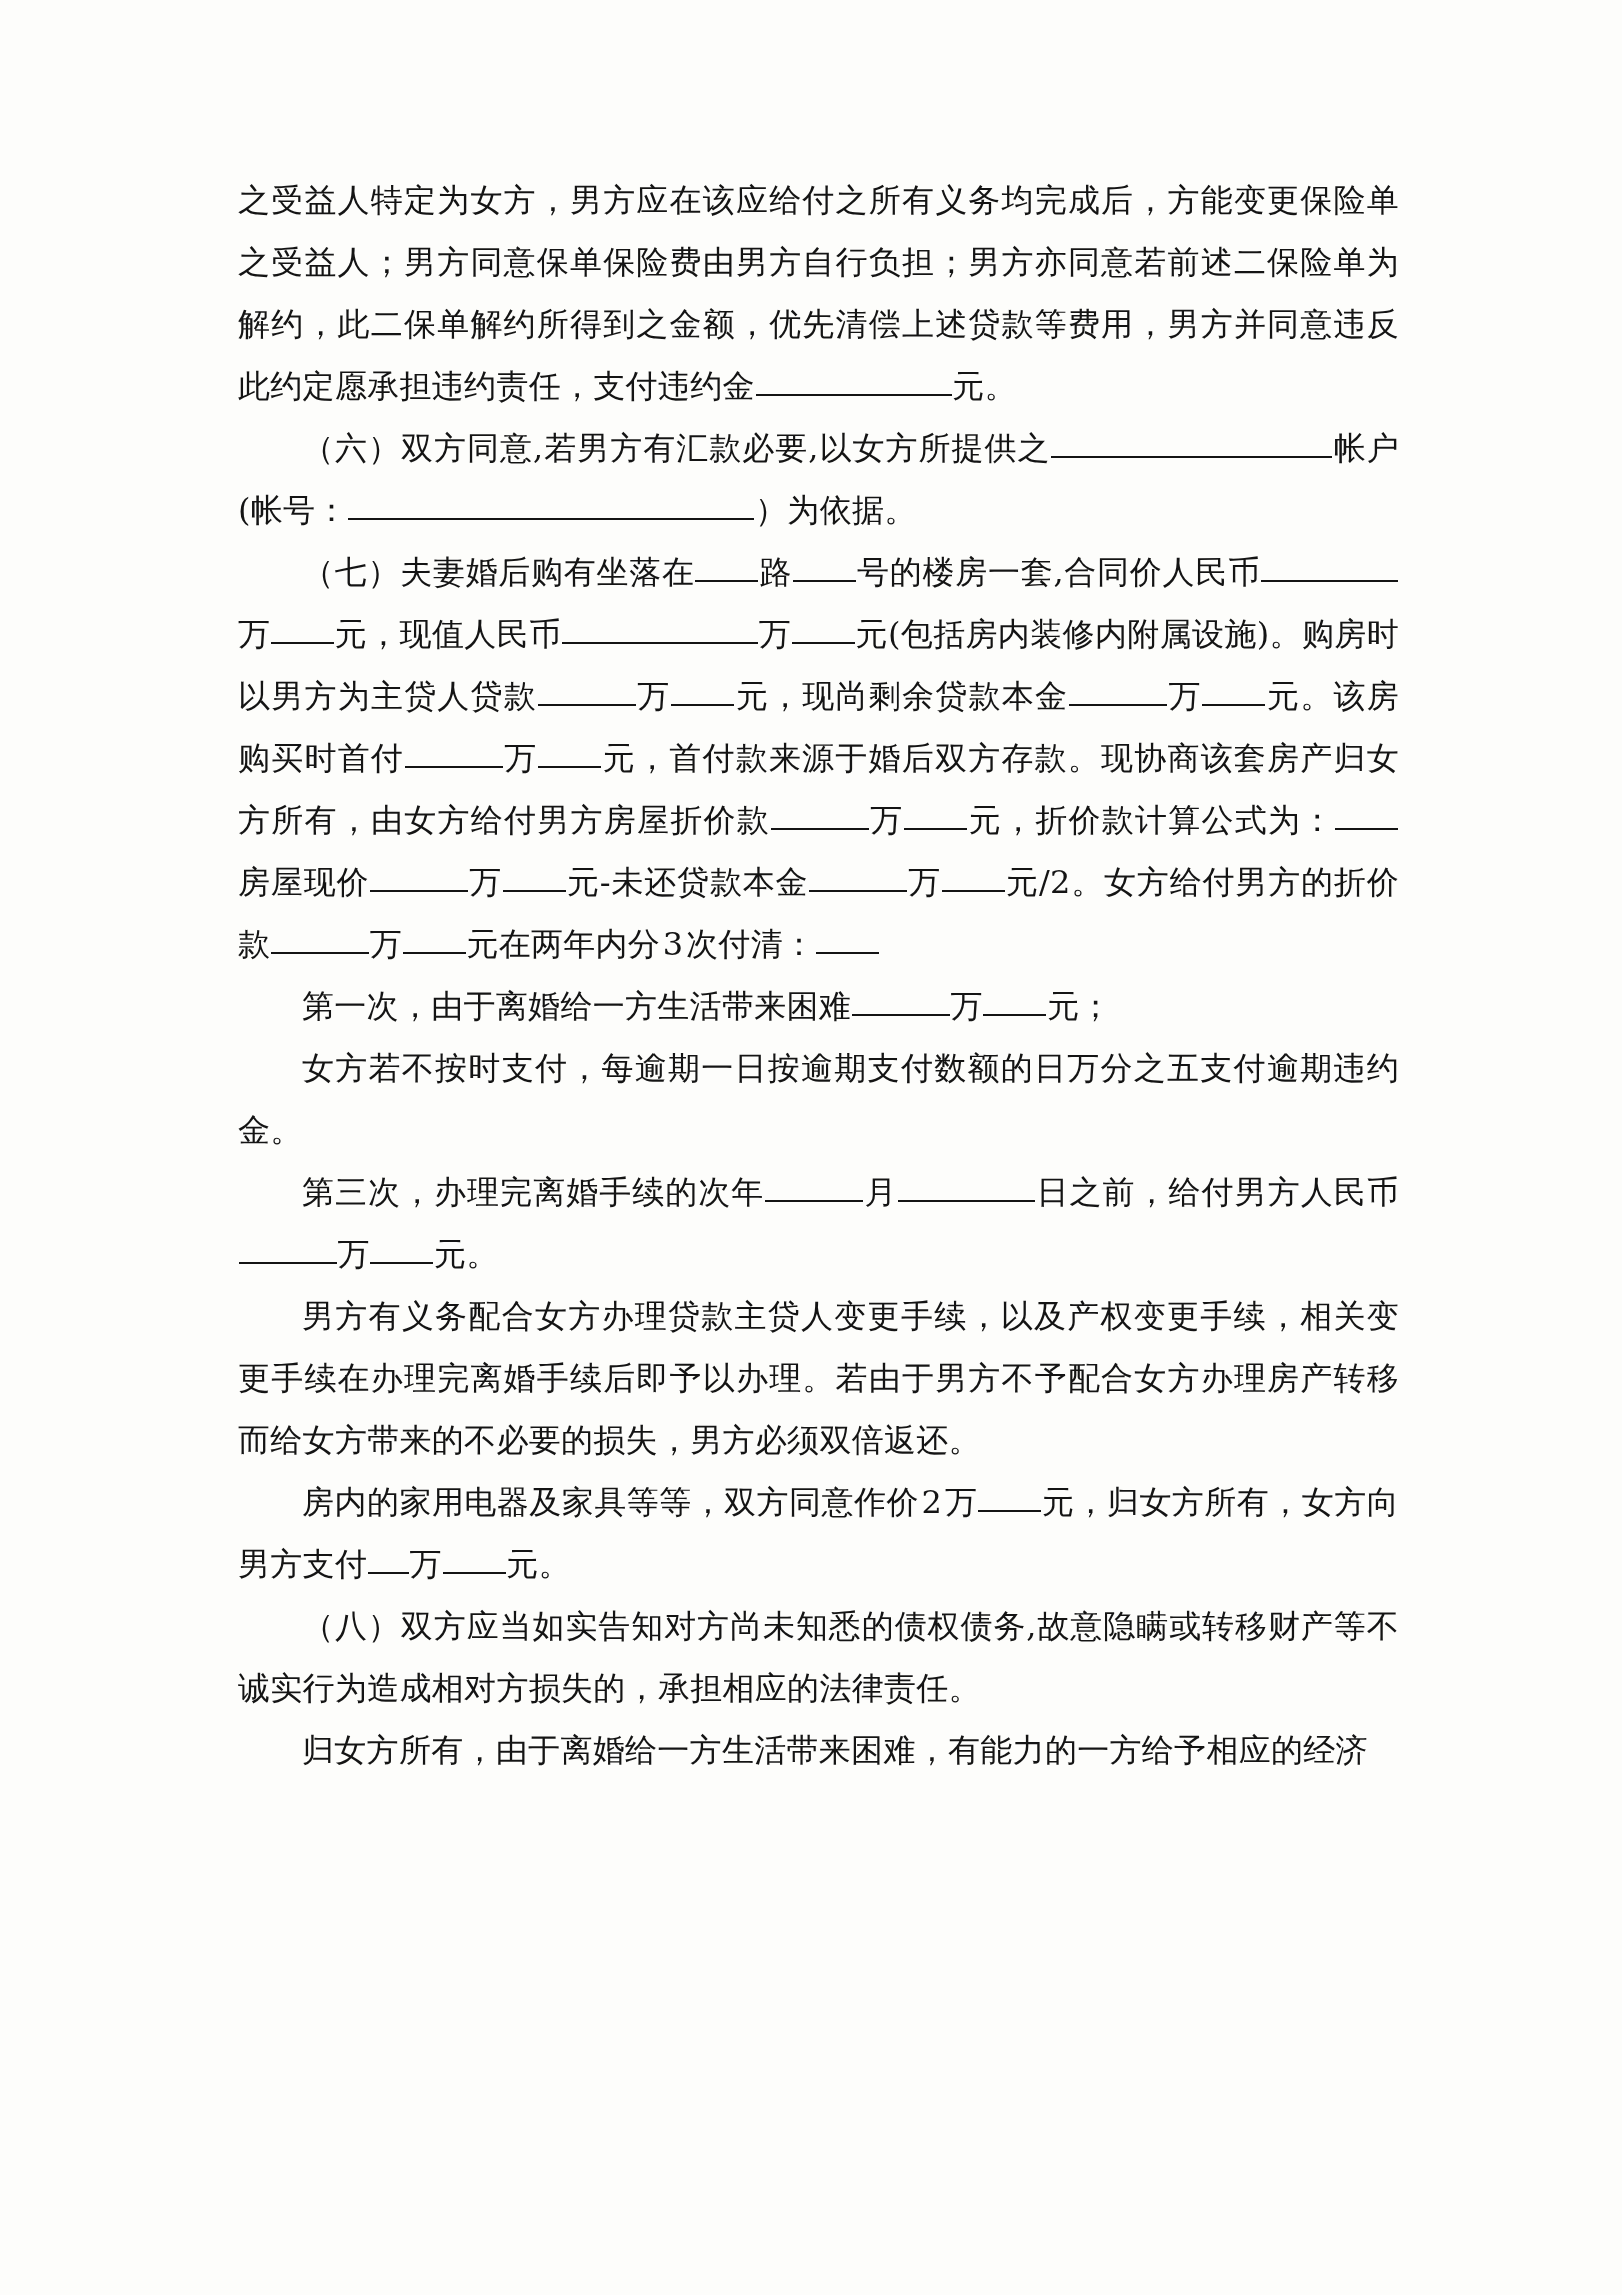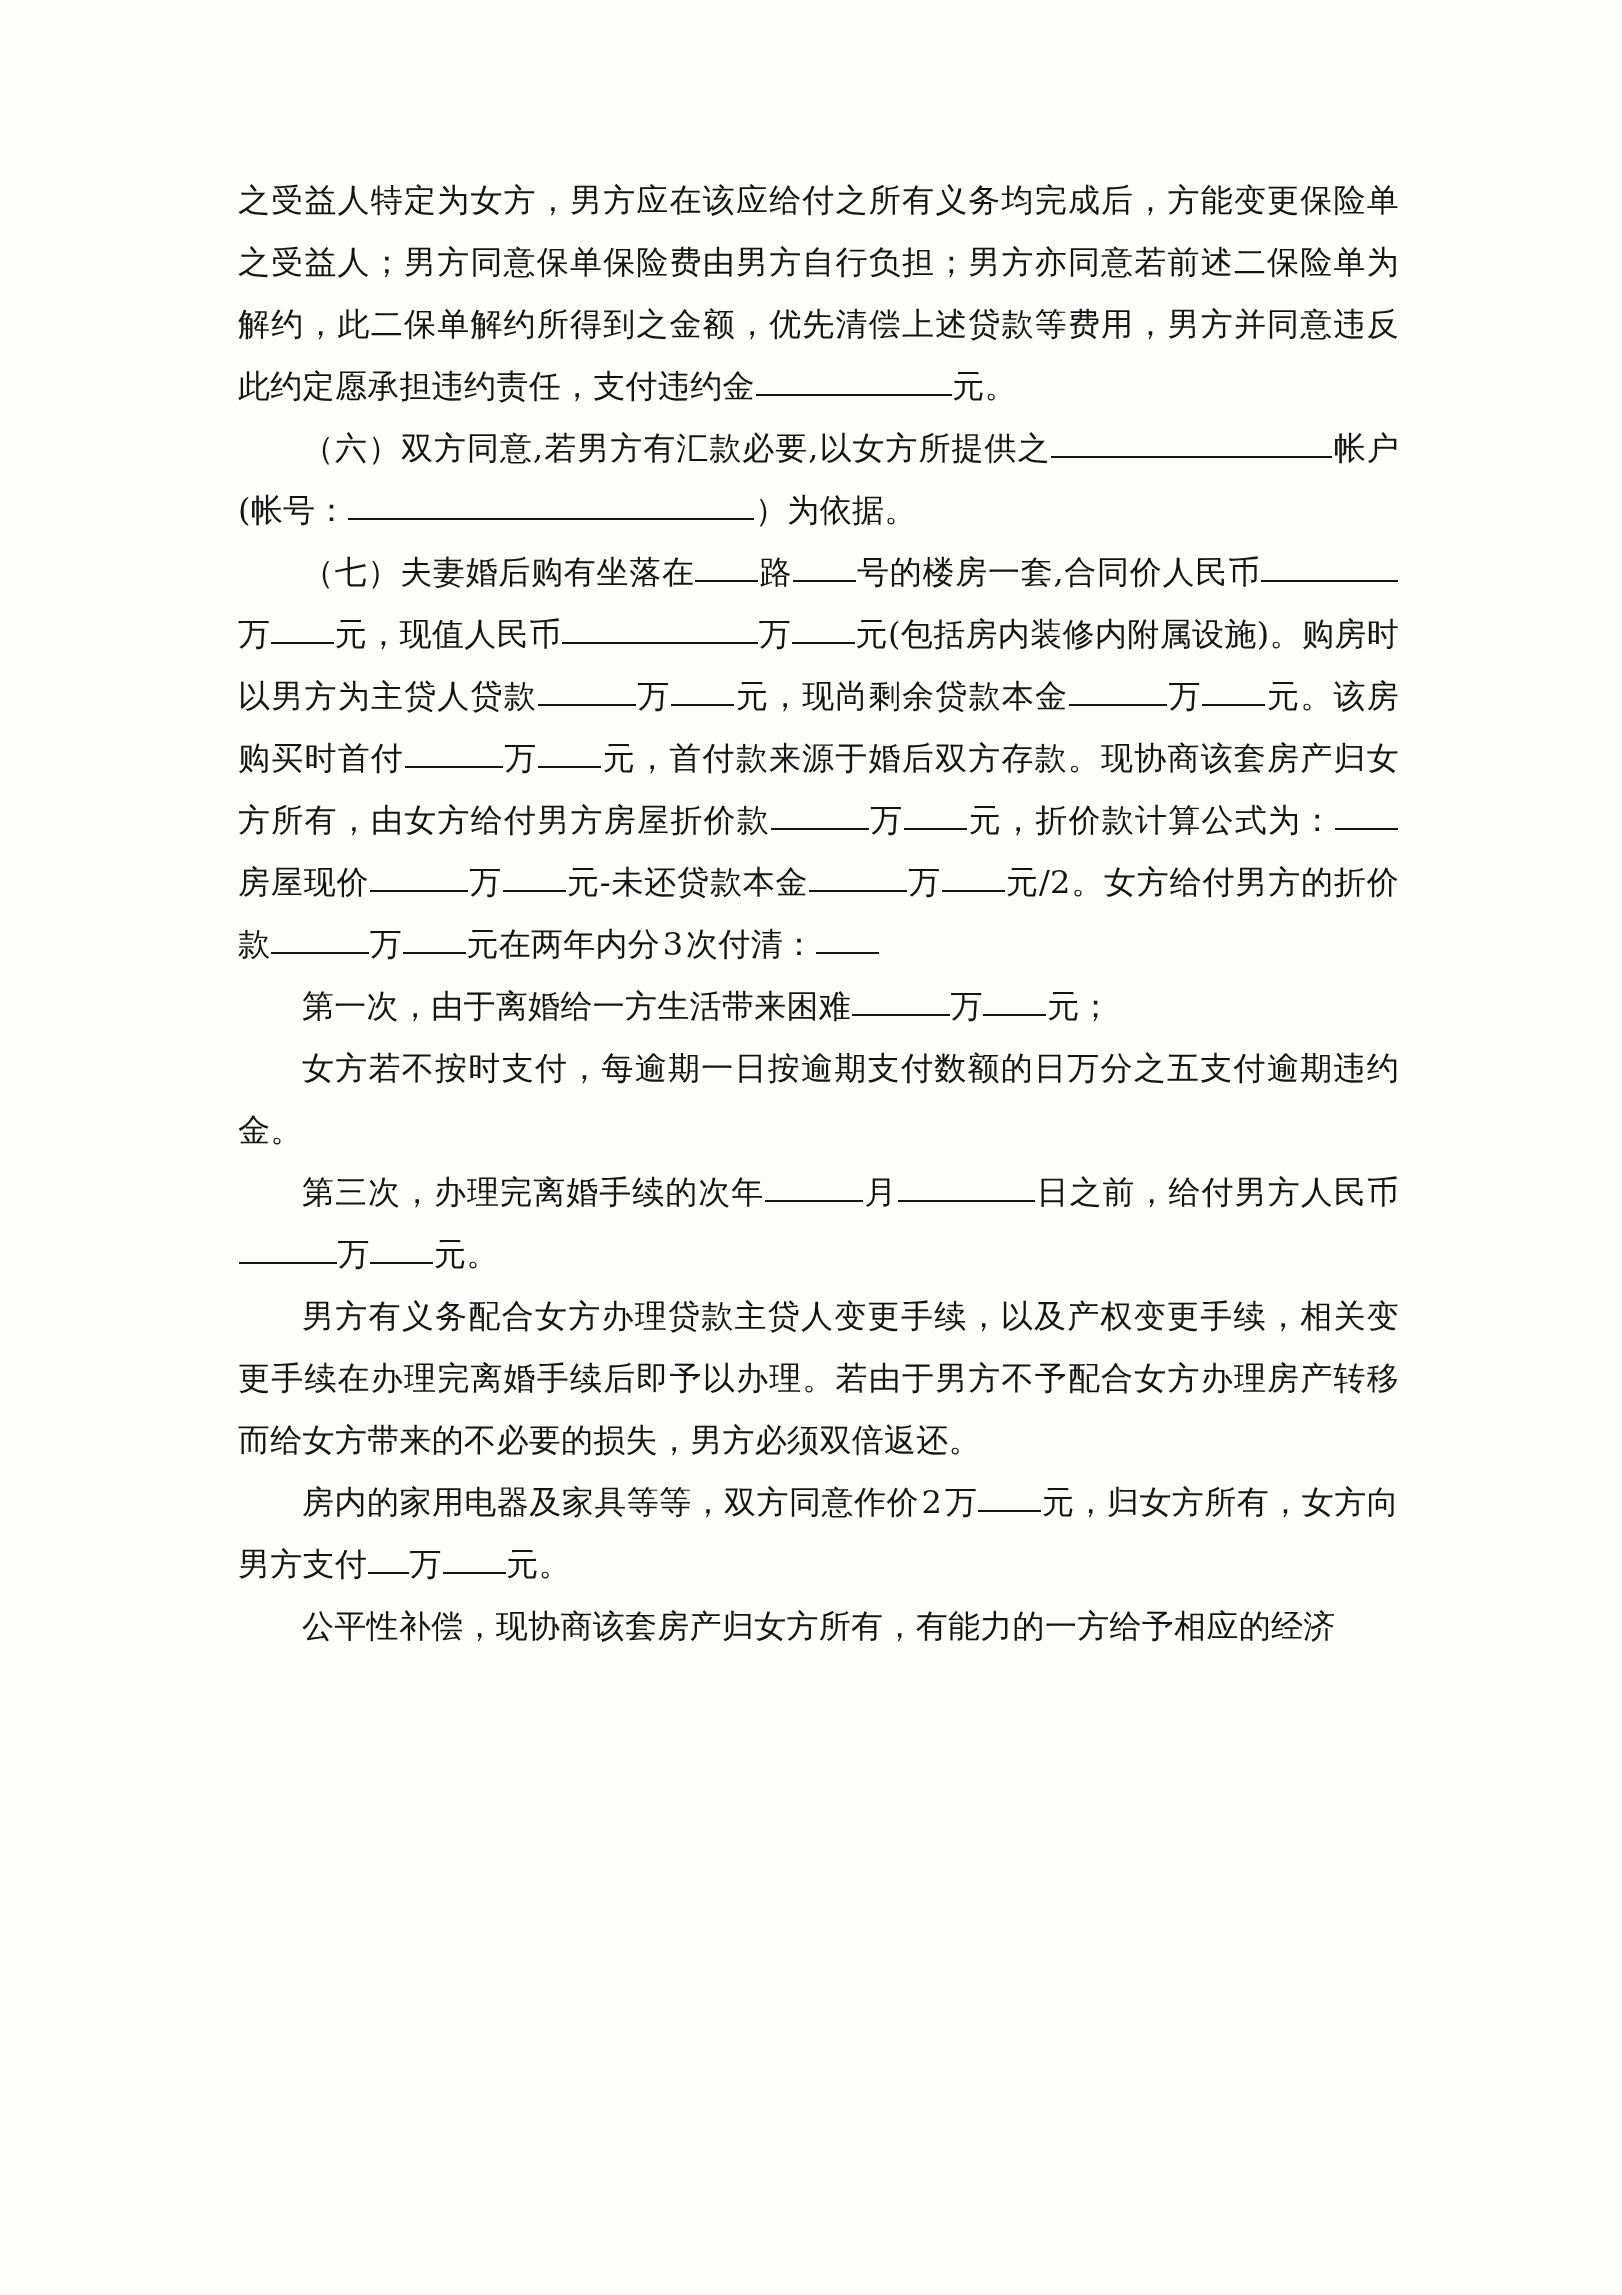--- a/index.html
+++ b/index.html
@@ -85,18 +85,19 @@
 
 
     <p class="para indent"><span>女方若不按时支付，每逾期一日按逾期支付数额的日万分之五支付逾期违约金。</span></p>
 
     <p class="para indent"><span>第三次，办理完离婚手续的次年</span><span class="blank b-md"></span><span>月</span><span class="blank b-lg"></span><span>日之前，给付男方人民币</span><span class="blank b-md"></span><span>万</span><span class="blank b-sm"></span><span>元。</span></p>
 
     <p class="para indent"><span>男方有义务配合女方办理贷款主贷人变更手续，以及产权变更手续，相关变更手续在办理完离婚手续后即予以办理。若由于男方不予配合女方办理房产转移而给女方带来的不必要的损失，男方必须双倍返还。</span></p>
 
     <p class="para indent"><span>房内的家用电器及家具等等，双方同意作价</span><span class="num">2</span><span>万</span><span class="blank b-sm"></span><span>元，归女方所有，女方向男方支付</span><span class="blank b-xs"></span><span>万</span><span class="blank b-sm"></span><span>元。</span></p>
 
+    <p class="para indent"><span>（八）</span><span>双方应当如实告知对方尚未知悉的债权债务,故意隐瞒或转移财产等不诚实行为造成相对方损失的，承担相应的法律责任。</span></p>
 
-    <p class="para indent"><span>公平性补偿，现协商该套房产归女方所有，有能力的一方给予相应的经济</span></p>
+    <p class="para indent"><span>归女方所有，由于离婚给一方生活带来困难，有能力的一方给予相应的经济</span></p>
 
   </div>
 </div>
 
 
 </body></html>

